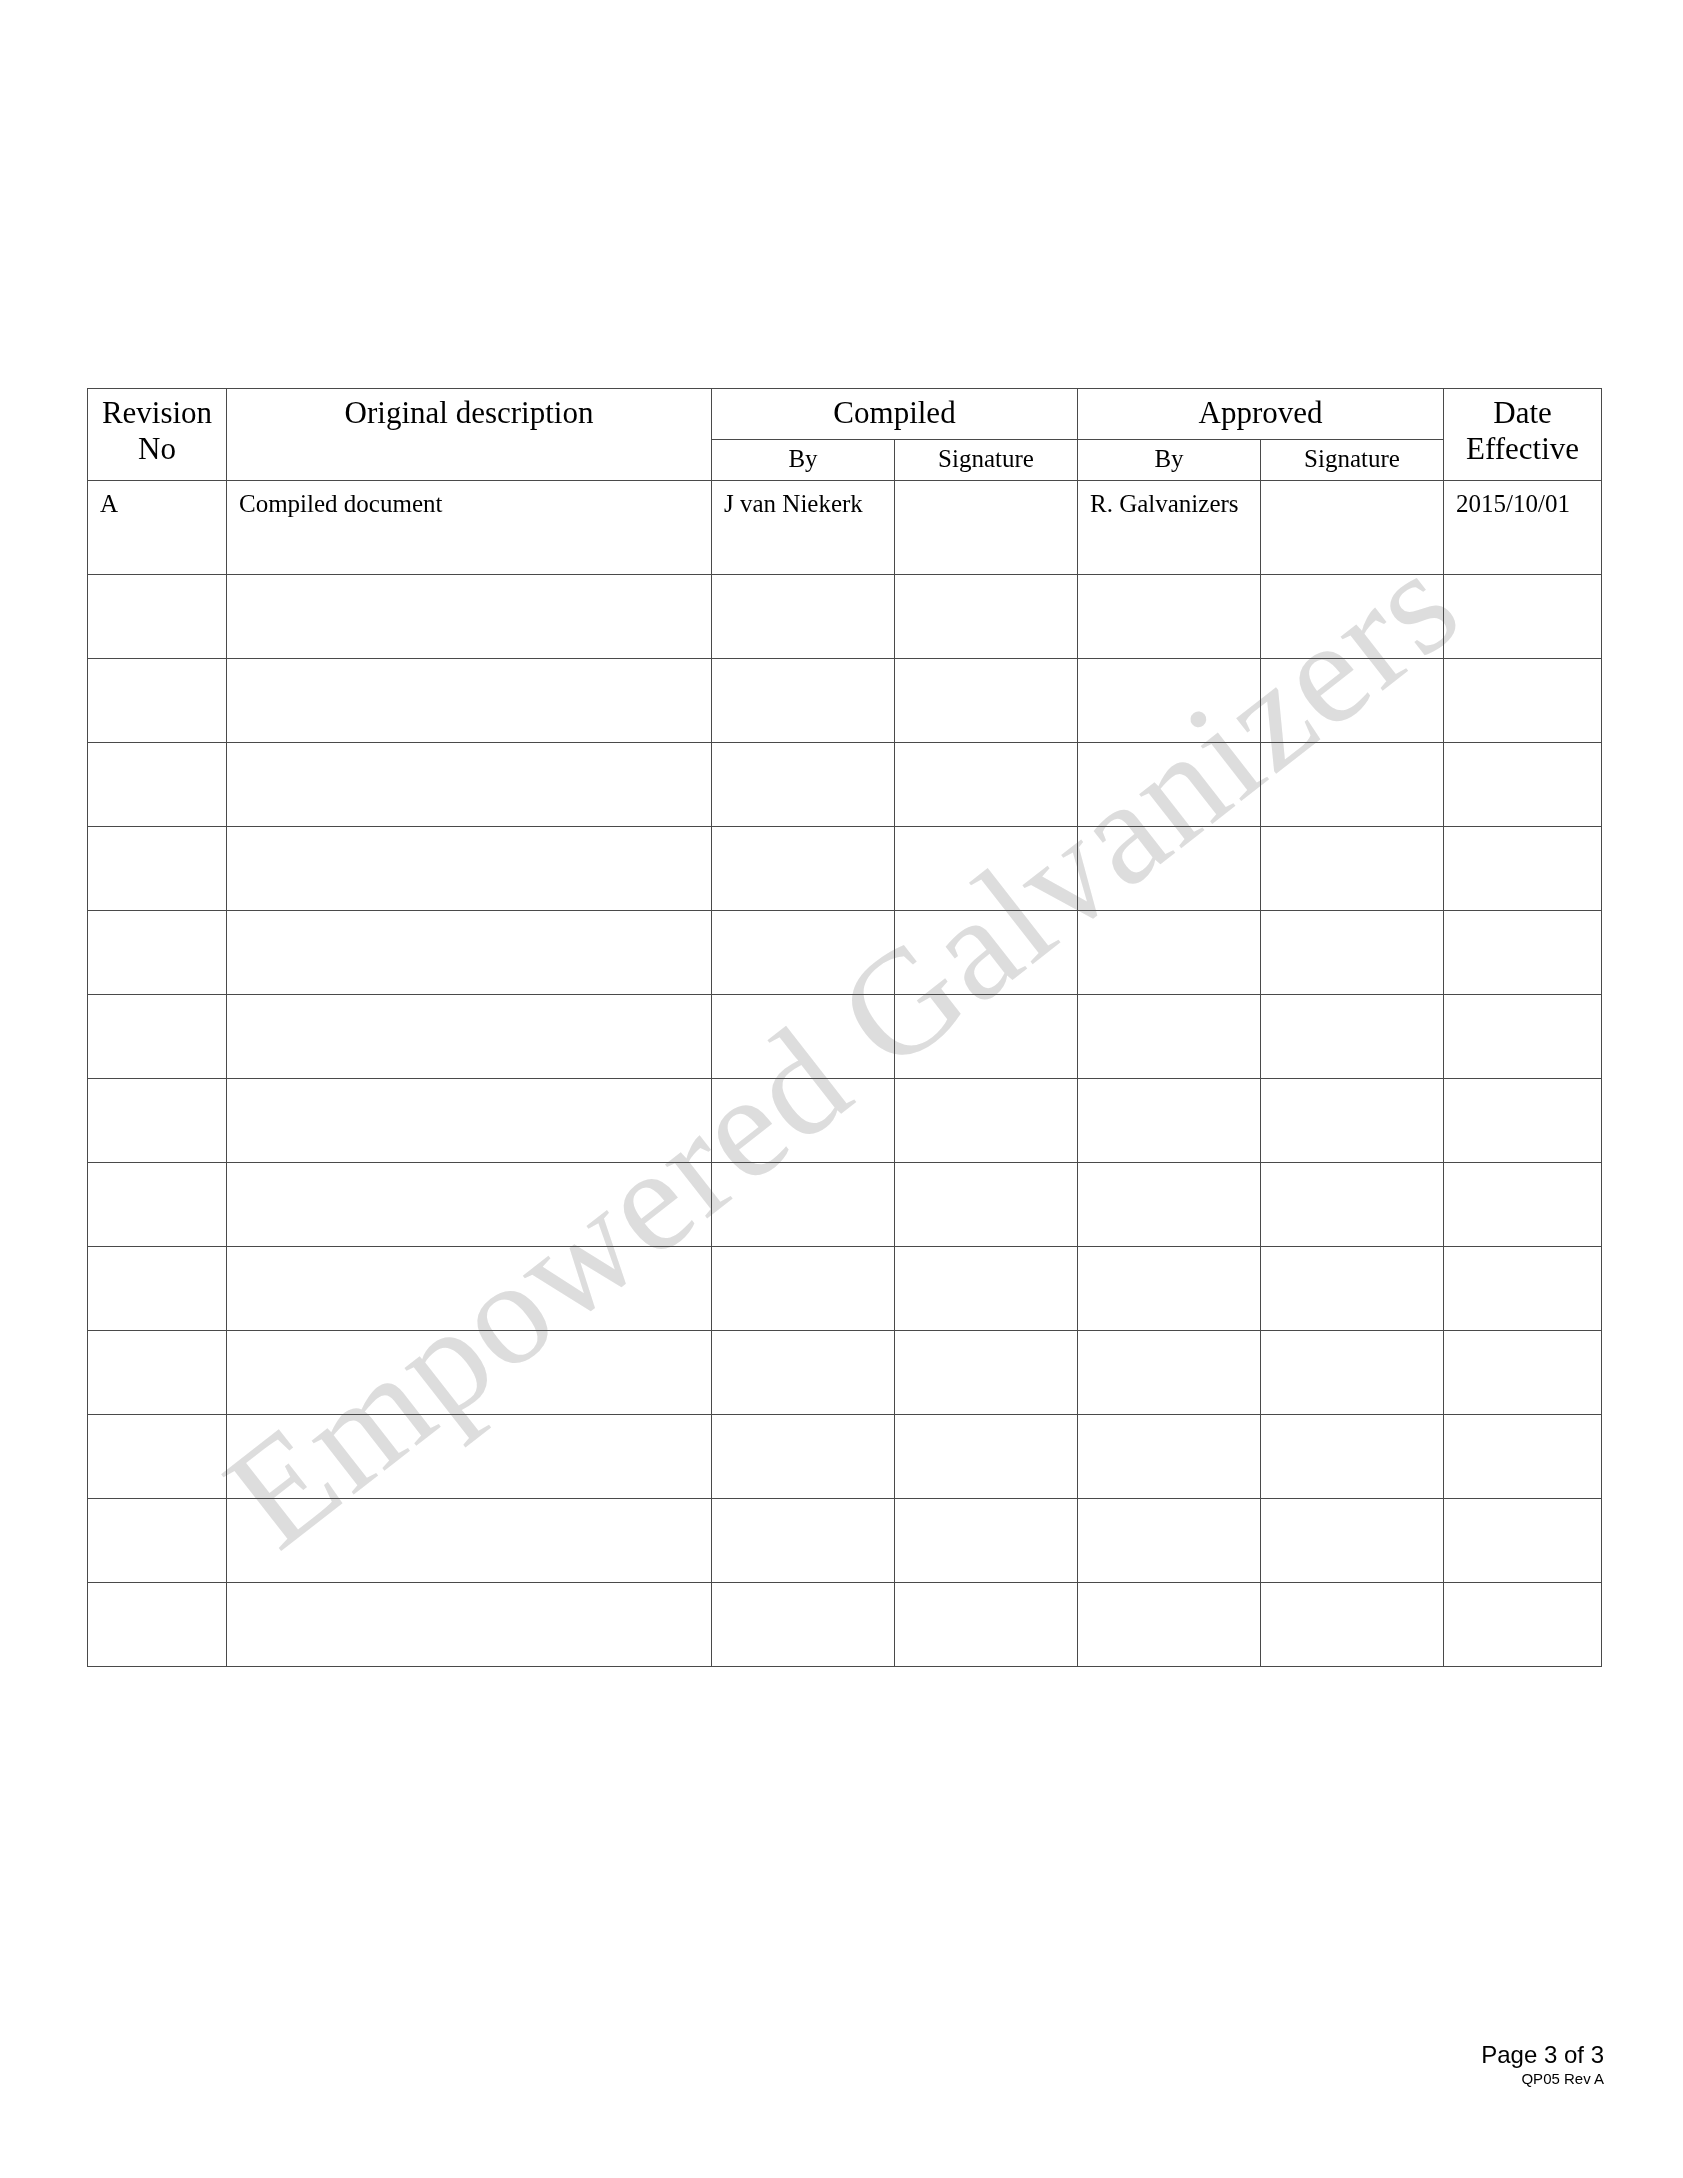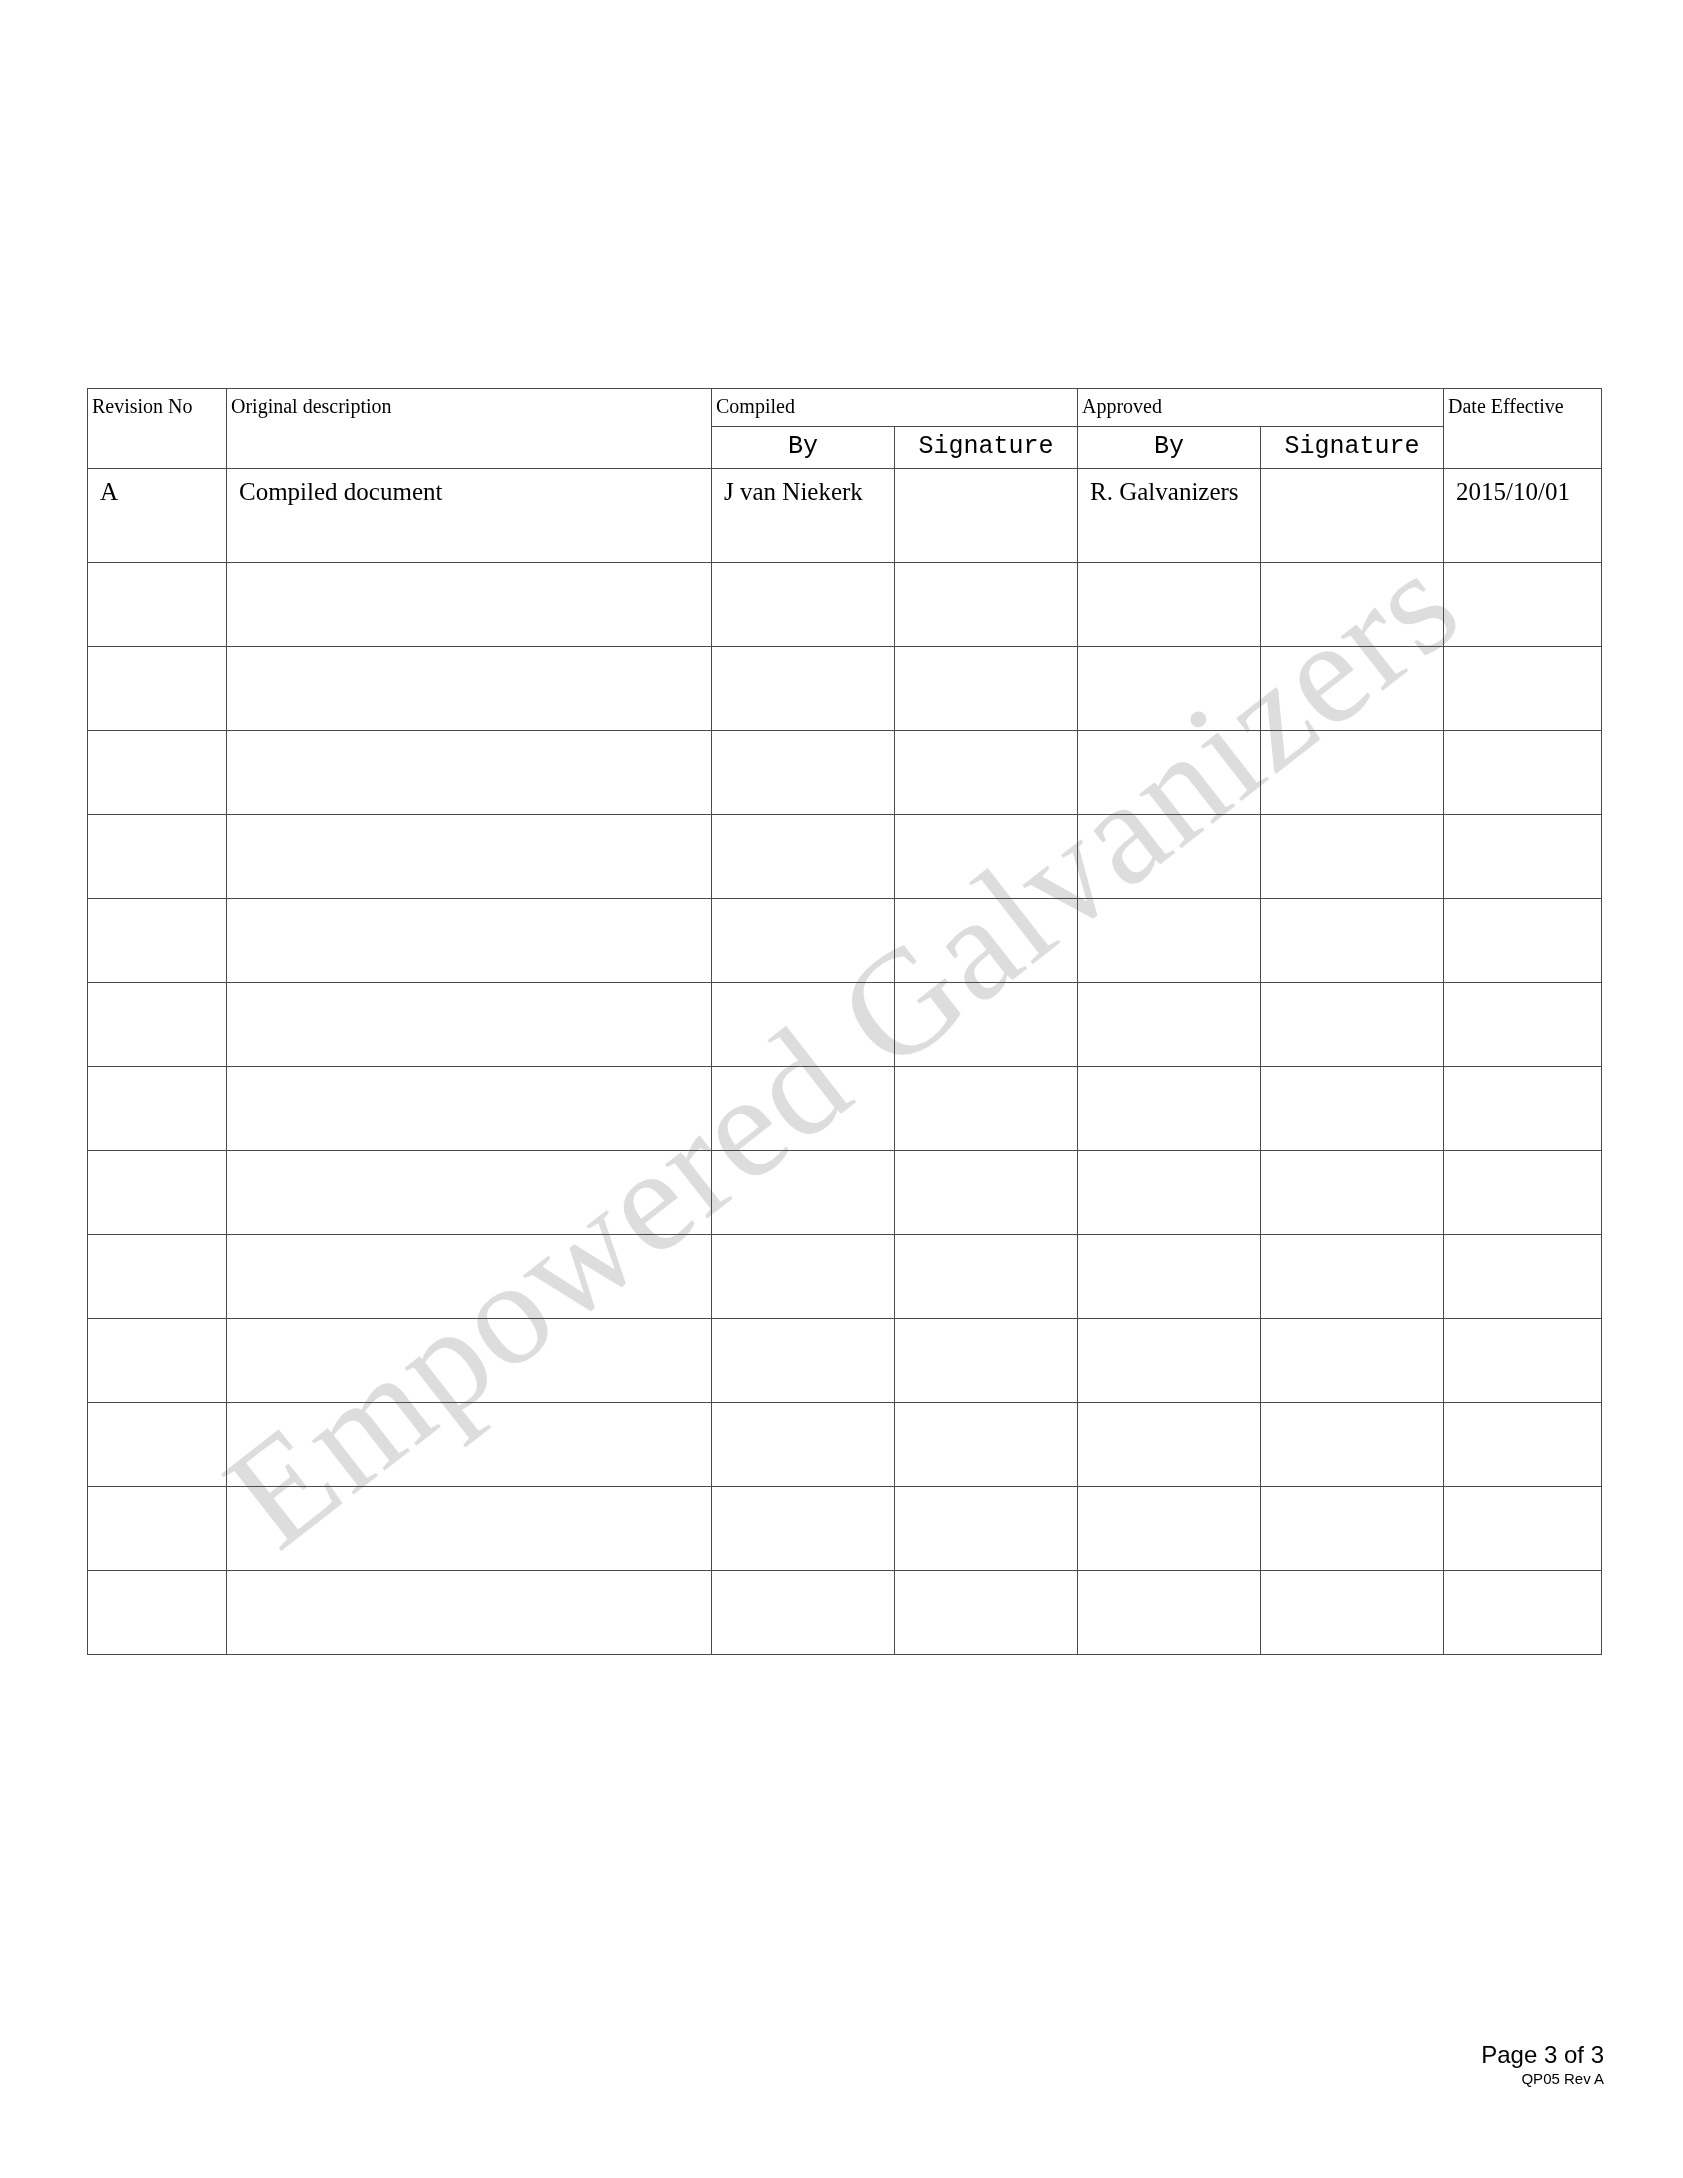--- a/index.html
+++ b/index.html
@@ -57,32 +57,32 @@
   table.rev td, table.rev th {
     border: 1px solid #4a4a4a;
     padding: 0;
     vertical-align: top;
     font-weight: normal;
     background: transparent;
   }
 
   .hdr {
     background: #bfbfbf;
-    text-align: left;
-    font-size: 20px;
+    text-align: center;
+    font-size: 31px;
     line-height: 1.15;
     padding: 6px 4px 8px 4px !important;
     font-family: "Liberation Serif", serif;
   }
   .hdr-sub {
     background: #bfbfbf;
     text-align: center;
     font-size: 25px;
     padding: 5px 4px 7px 4px !important;
-    font-family: Liberation Mono, monospace;
+    font-family: Liberation Serif, serif;
   }
 
   .cell {
     height: 67px;
     font-size: 25px;
     padding: 9px 12px !important;
     line-height: 1.12;
   }
   .cell.first-row {
     height: 75px;

